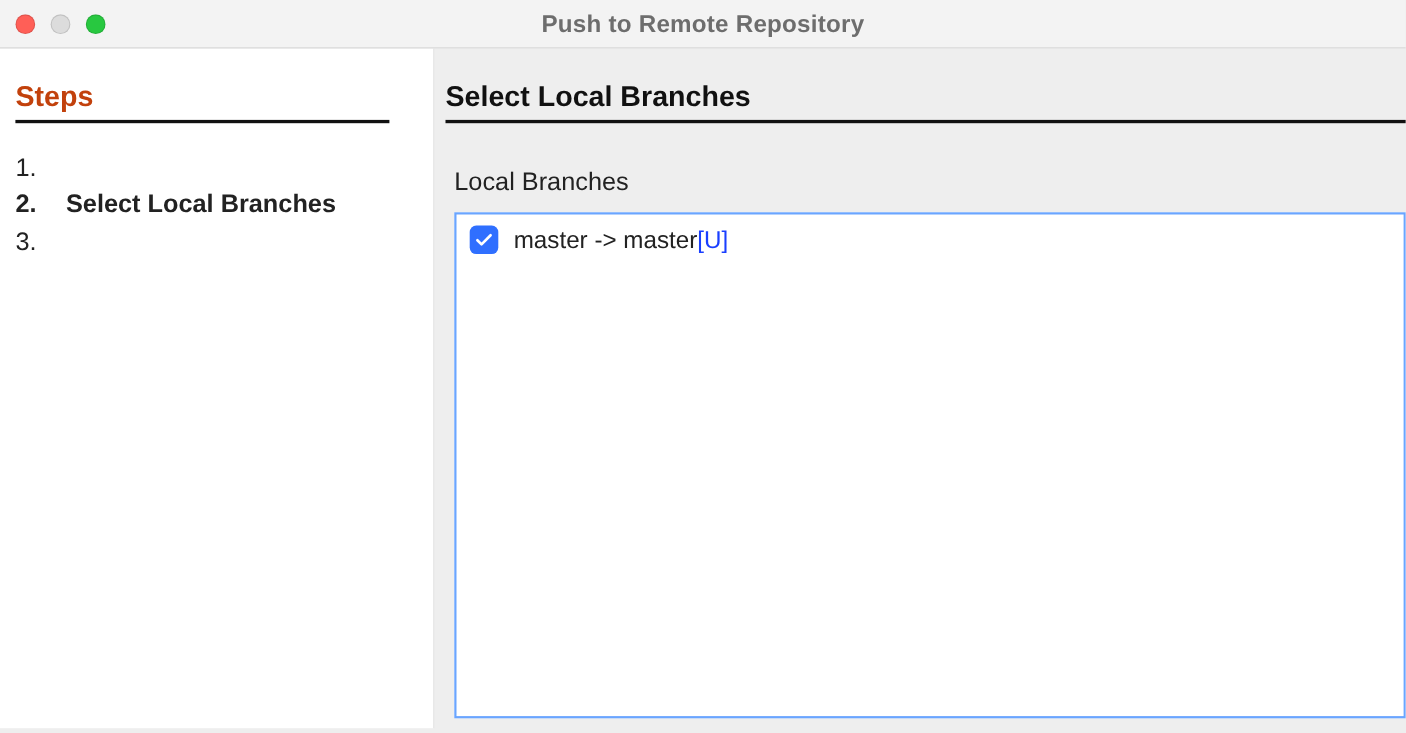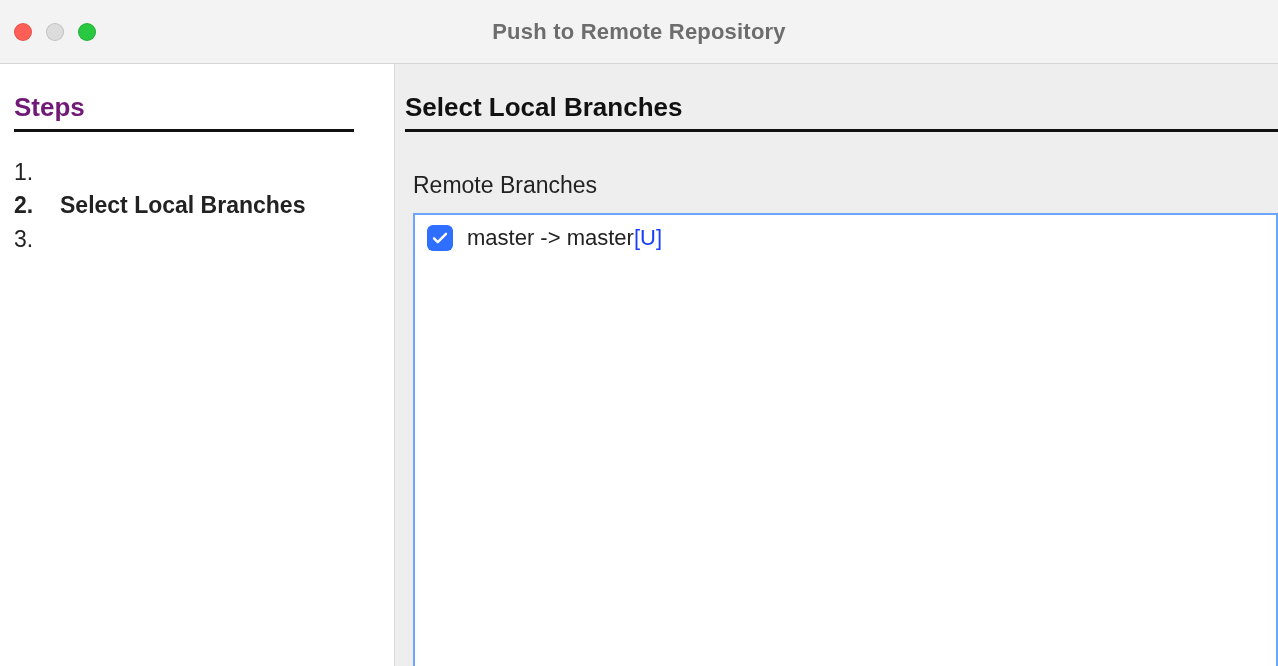--- a/index.html
+++ b/index.html
@@ -1,19 +1,19 @@
 <!DOCTYPE html>
 <html><head>
 <meta charset="utf-8">
 <style>
   * { box-sizing: border-box; margin: 0; padding: 0; }
   html, body { width: 1278px; height: 666px; font-family: "Lucida Grande", "Segoe UI", Arial, sans-serif; background: #eeeeee; overflow: hidden; }
 
   .titlebar {
-    height: 64px;
+    height: 44px;
     background: #f3f3f3;
     border-bottom: 1px solid #d6d6d6;
     display: flex;
     align-items: center;
     position: relative;
   }
   .traffic-lights {
     position: absolute;
     left: 14px;
     top: 50%;
@@ -44,21 +44,21 @@
 
   .sidebar {
     width: 395px;
     padding: 28px 18px 0 14px;
     background: #ffffff;
     border-right: 1px solid #d9d9d9;
   }
   .sidebar-heading {
     font-size: 26px;
     font-weight: 700;
-    color: #701a75;
+    color: #c2410c;
     border-bottom: 3px solid #111;
     padding-bottom: 6px;
     margin-bottom: 24px;
     width: 340px;
   }
   .steps {
     list-style: none;
     font-size: 23px;
     color: #222;
     line-height: 1.45;
@@ -139,21 +139,21 @@
         <span class="step-lbl">Select Local Branches</span>
       </li>
       <li class="step">
         <span class="step-num">3.</span>
       </li>
     </ol>
   </aside>
 
   <main class="main">
     <div class="main-heading">Select Local Branches</div>
-    <div class="section-label">Remote Branches</div>
+    <div class="section-label">Local Branches</div>
     <div class="branches-box">
       <div class="branch-row">
         <span class="chk">
           <svg viewBox="0 0 24 24">
             <path d="M4 12.5l5 5 11-11" stroke="#fff" stroke-width="3.2" fill="none" stroke-linecap="round" stroke-linejoin="round"></path>
           </svg>
         </span>
         <span class="branch-text">
           <span>master -&gt; master </span>
           <span class="status-flag">[U]</span>

